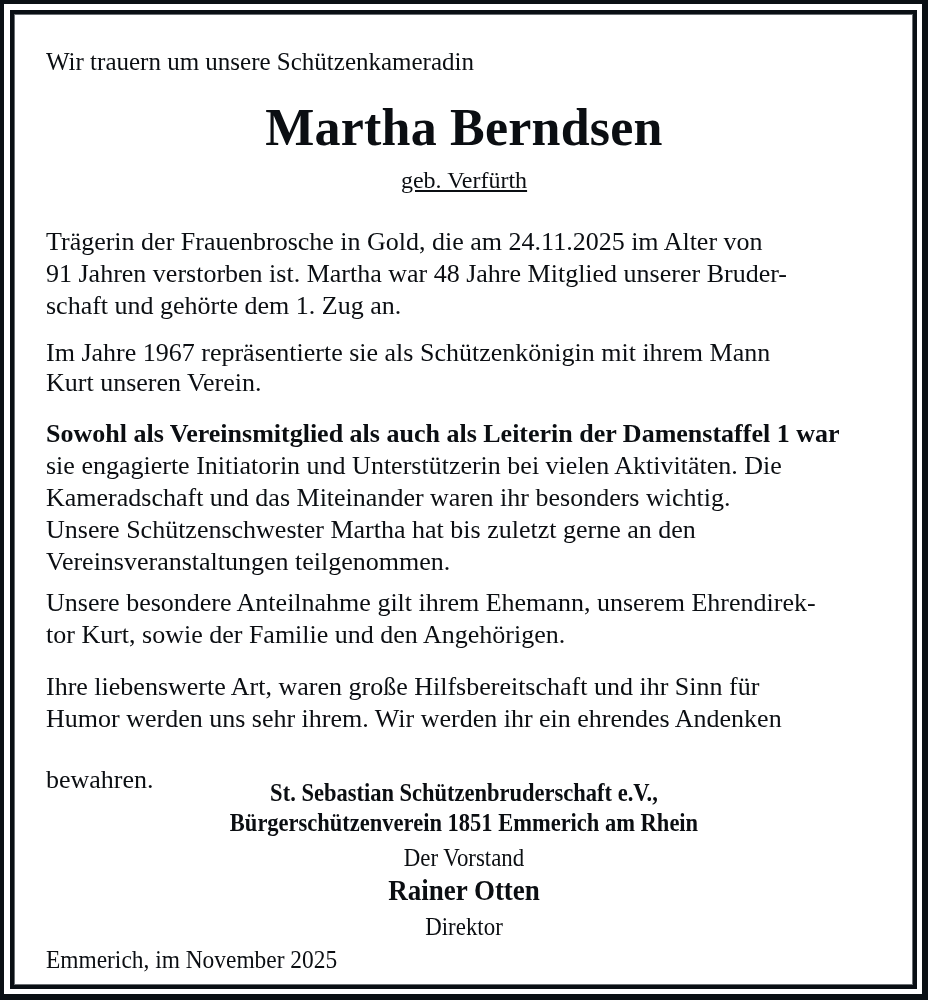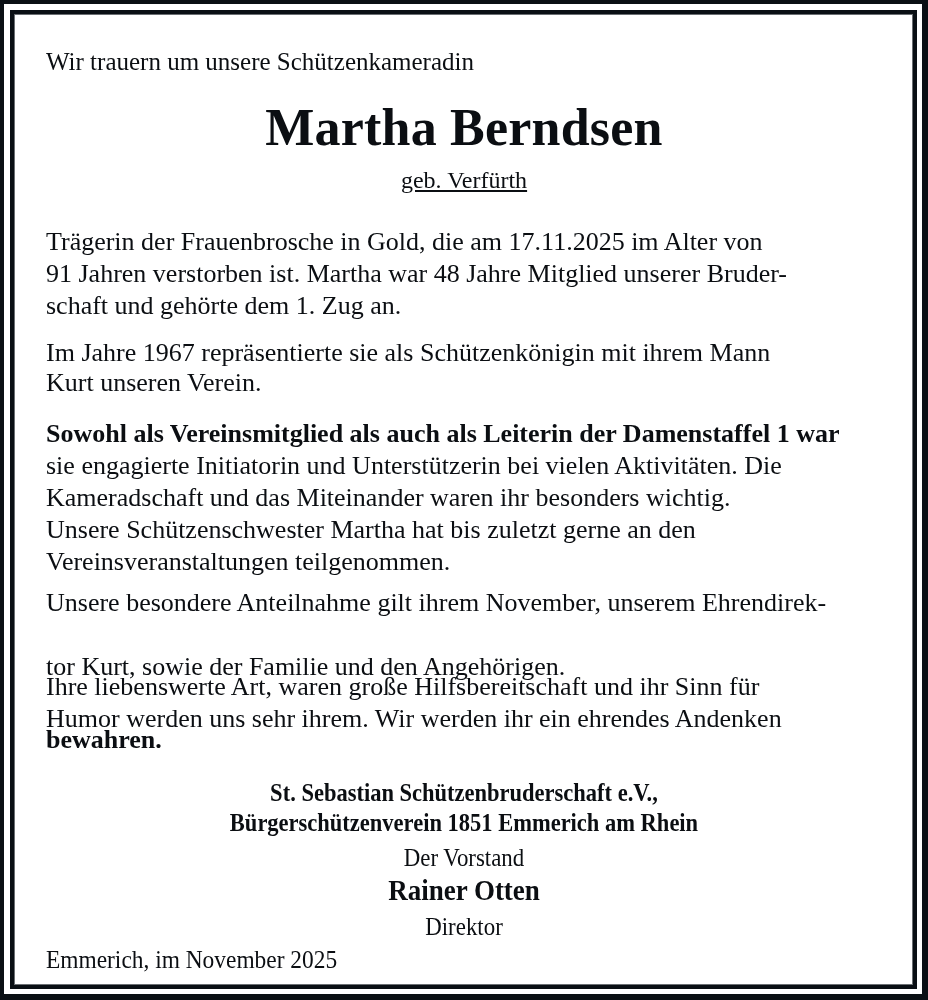--- a/index.html
+++ b/index.html
@@ -36,47 +36,47 @@
 <div class="frame-outer"></div>
 <div class="frame-inner"></div>
 
 <div>
   <div class="line intro" style="top:46px;">Wir trauern um unsere Schützenkameradin</div>
 
   <div class="line center title" style="top:98px;">Martha Berndsen</div>
   <div class="line center sub" style="top:164px;">geb. Verfürth</div>
 
   <div>
-    <div class="line" style="top:226px;">Trägerin der Frauenbrosche in Gold, die am 17.11.2025 im Alter von</div>
+    <div class="line" style="top:226px;">Trägerin der Frauenbrosche in Gold, die am 24.11.2025 im Alter von</div>
     <div class="line" style="top:258px;">91 Jahren verstorben ist. Martha war 48 Jahre Mitglied unserer Bruder-</div>
     <div class="line" style="top:290px;">schaft und gehörte dem 1. Zug an.</div>
   </div>
 
   <div>
     <div class="line" style="top:337px;">Im Jahre 1967 repräsentierte sie als Schützenkönigin mit ihrem Mann</div>
     <div class="line" style="top:367px;">Kurt unseren Verein.</div>
   </div>
 
   <div>
     <div class="line" style="top:418px;font-weight:bold;">Sowohl als Vereinsmitglied als auch als Leiterin der Damenstaffel 1 war</div>
     <div class="line" style="top:450px;">sie engagierte Initiatorin und Unterstützerin bei vielen Aktivitäten. Die</div>
     <div class="line" style="top:482px;">Kameradschaft und das Miteinander waren ihr besonders wichtig.</div>
     <div class="line" style="top:514px;">Unsere Schützenschwester Martha hat bis zuletzt gerne an den</div>
     <div class="line" style="top:546px;">Vereinsveranstaltungen teilgenommen.</div>
   </div>
 
   <div>
-    <div class="line" style="top:587px;">Unsere besondere Anteilnahme gilt ihrem November, unserem Ehrendirek-</div>
-    <div class="line" style="top:619px;margin-top:32px;">tor Kurt, sowie der Familie und den Angehörigen.</div>
+    <div class="line" style="top:587px;">Unsere besondere Anteilnahme gilt ihrem Ehemann, unserem Ehrendirek-</div>
+    <div class="line" style="top:619px;">tor Kurt, sowie der Familie und den Angehörigen.</div>
   </div>
 
   <div>
     <div class="line" style="top:671px;">Ihre liebenswerte Art, waren große Hilfsbereitschaft und ihr Sinn für</div>
     <div class="line" style="top:703px;">Humor werden uns sehr ihrem. Wir werden ihr ein ehrendes Andenken</div>
-    <div class="line" style="top:724px;font-weight:bold;">bewahren.</div>
+    <div class="line" style="top:764px;">bewahren.</div>
   </div>
 
   <div>
     <div class="line center org" style="top:777px;">St. Sebastian Schützenbruderschaft e.V.,</div>
     <div class="line center org" style="top:807px;">Bürgerschützenverein 1851 Emmerich am Rhein</div>
   </div>
 
   <div>
     <div class="line center cond" style="top:842px;">Der Vorstand</div>
     <div class="line center signer" style="top:873px;">Rainer Otten</div>

